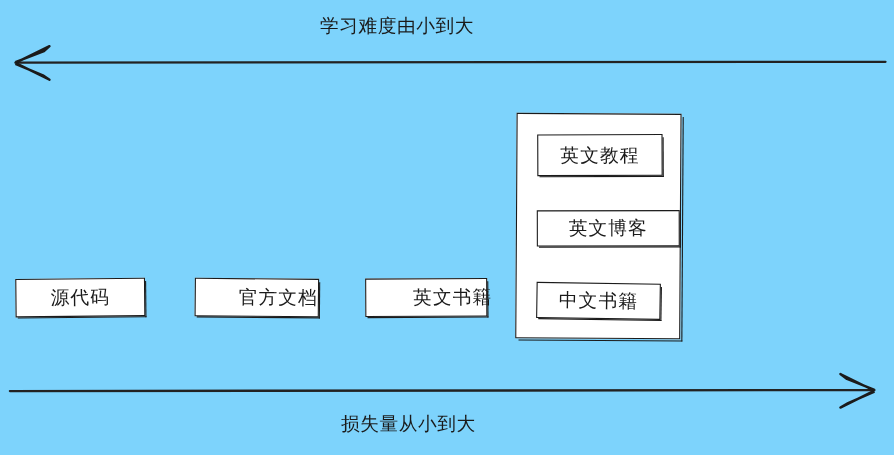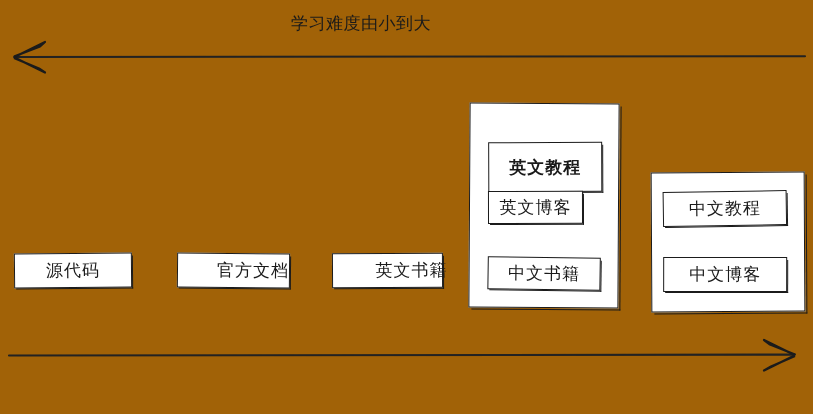--- a/index.html
+++ b/index.html
@@ -7,21 +7,21 @@
     padding: 0;
     background: #ffffff;
   }
   body {
     font-family: "DejaVu Sans", "Liberation Sans", sans-serif;
   }
   #canvas {
     position: relative;
     width: 813px;
     height: 414px;
-    background: #a16207;
+    background: #7dd3fc;
     overflow: hidden;
   }
   .axis-label {
     position: absolute;
     font-size: 17px;
     color: #1a1a1a;
     white-space: nowrap;
     letter-spacing: 0.5px;
     font-weight: 400;
   }
@@ -91,20 +91,21 @@
   .sk4 { transform: rotate(0.35deg); }
   .sk5 { transform: rotate(-0.45deg); }
 </style>
 </head>
 <body>
 
 <div id="canvas">
 
   <div class="axis-label" id="label-top">学习难度由小到大</div>
 
+  <div class="axis-label" id="label-bottom">损失量从小到大</div>
 
   <svg class="arrow-layer" viewBox="0 0 813 414">
 
     <g>
       <path d="M14 57 L805 56.2" stroke="#222222" stroke-width="2.1" fill="none" stroke-linecap="round"></path>
       <path d="M14.5 57 L45 42 L40 46.5 L14 56.5" stroke="#1b1b1b" stroke-width="2.2" fill="#1b1b1b" stroke-linejoin="round"></path>
       <path d="M14.5 57.4 L45 72.5 L39 68.5 L14 58" stroke="#1b1b1b" stroke-width="2.2" fill="#1b1b1b" stroke-linejoin="round"></path>
     </g>
 
     <g>
@@ -120,33 +121,25 @@
 
   <div class="node sk2" style="left:177px; top:253px; width:113px; height:35px;justify-content:flex-end;">
     <span>官方文档</span>
   </div>
 
   <div class="node sk3" style="left:332px; top:253px; width:111px; height:35px;padding-left:48px;">
     <span>英文书籍</span>
   </div>
 
   <div class="group-box sk4" style="left:469px; top:103px; width:150px; height:205px;">
-    <div class="node sk1" style="left:18px; top:38px; width:114px; height:50px;font-weight:bold;">
+    <div class="node sk1" style="left:18px; top:18px; width:114px; height:38px;">
       <span>英文教程</span>
     </div>
-    <div class="node sk5" style="left:18px; top:87px; width:95px; height:33px;">
+    <div class="node sk5" style="left:18px; top:87px; width:130px; height:33px;">
       <span>英文博客</span>
     </div>
     <div class="node sk2" style="left:18px; top:153px; width:113px; height:33px;">
       <span>中文书籍</span>
     </div>
   </div>
 
-  <div class="group-box sk3" style="left:651px; top:172px; width:154px; height:140px;">
-    <div class="node sk1" style="left:11px; top:18px; width:124px; height:35px;">
-      <span>中文教程</span>
-    </div>
-    <div class="node sk4" style="left:11px; top:84px; width:124px; height:35px;">
-      <span>中文博客</span>
-    </div>
-  </div>
 
 </div>
 
 </body></html>

